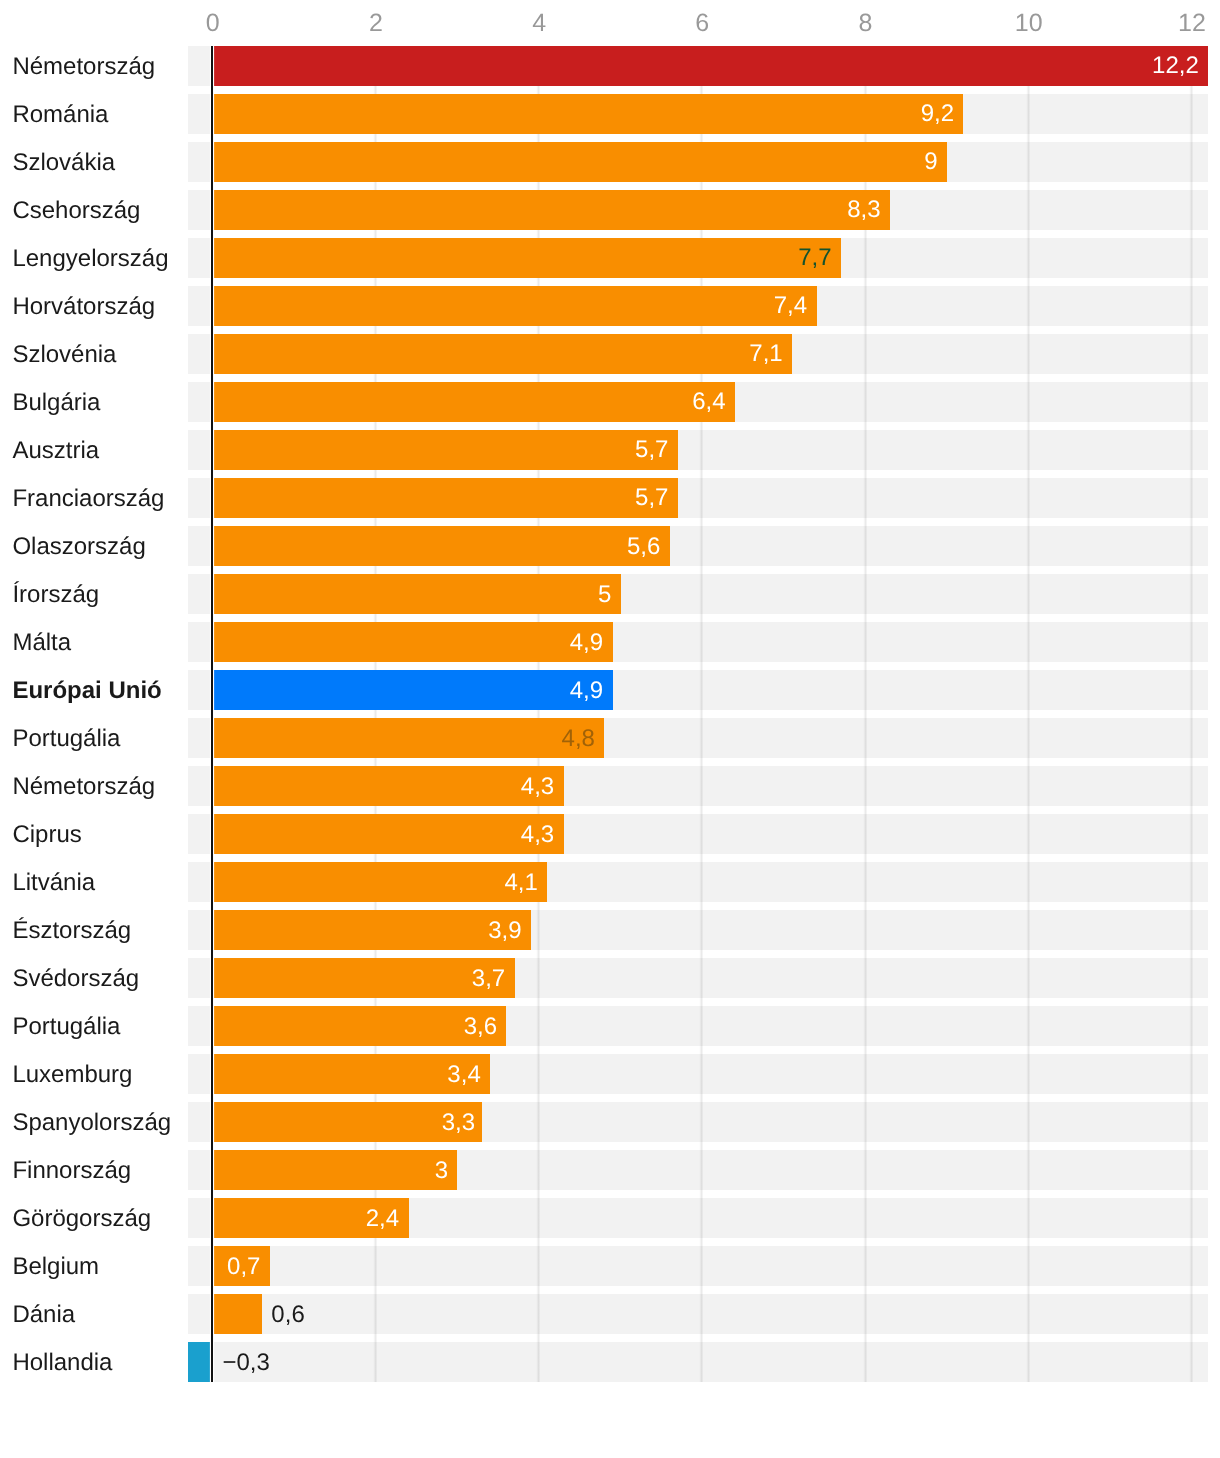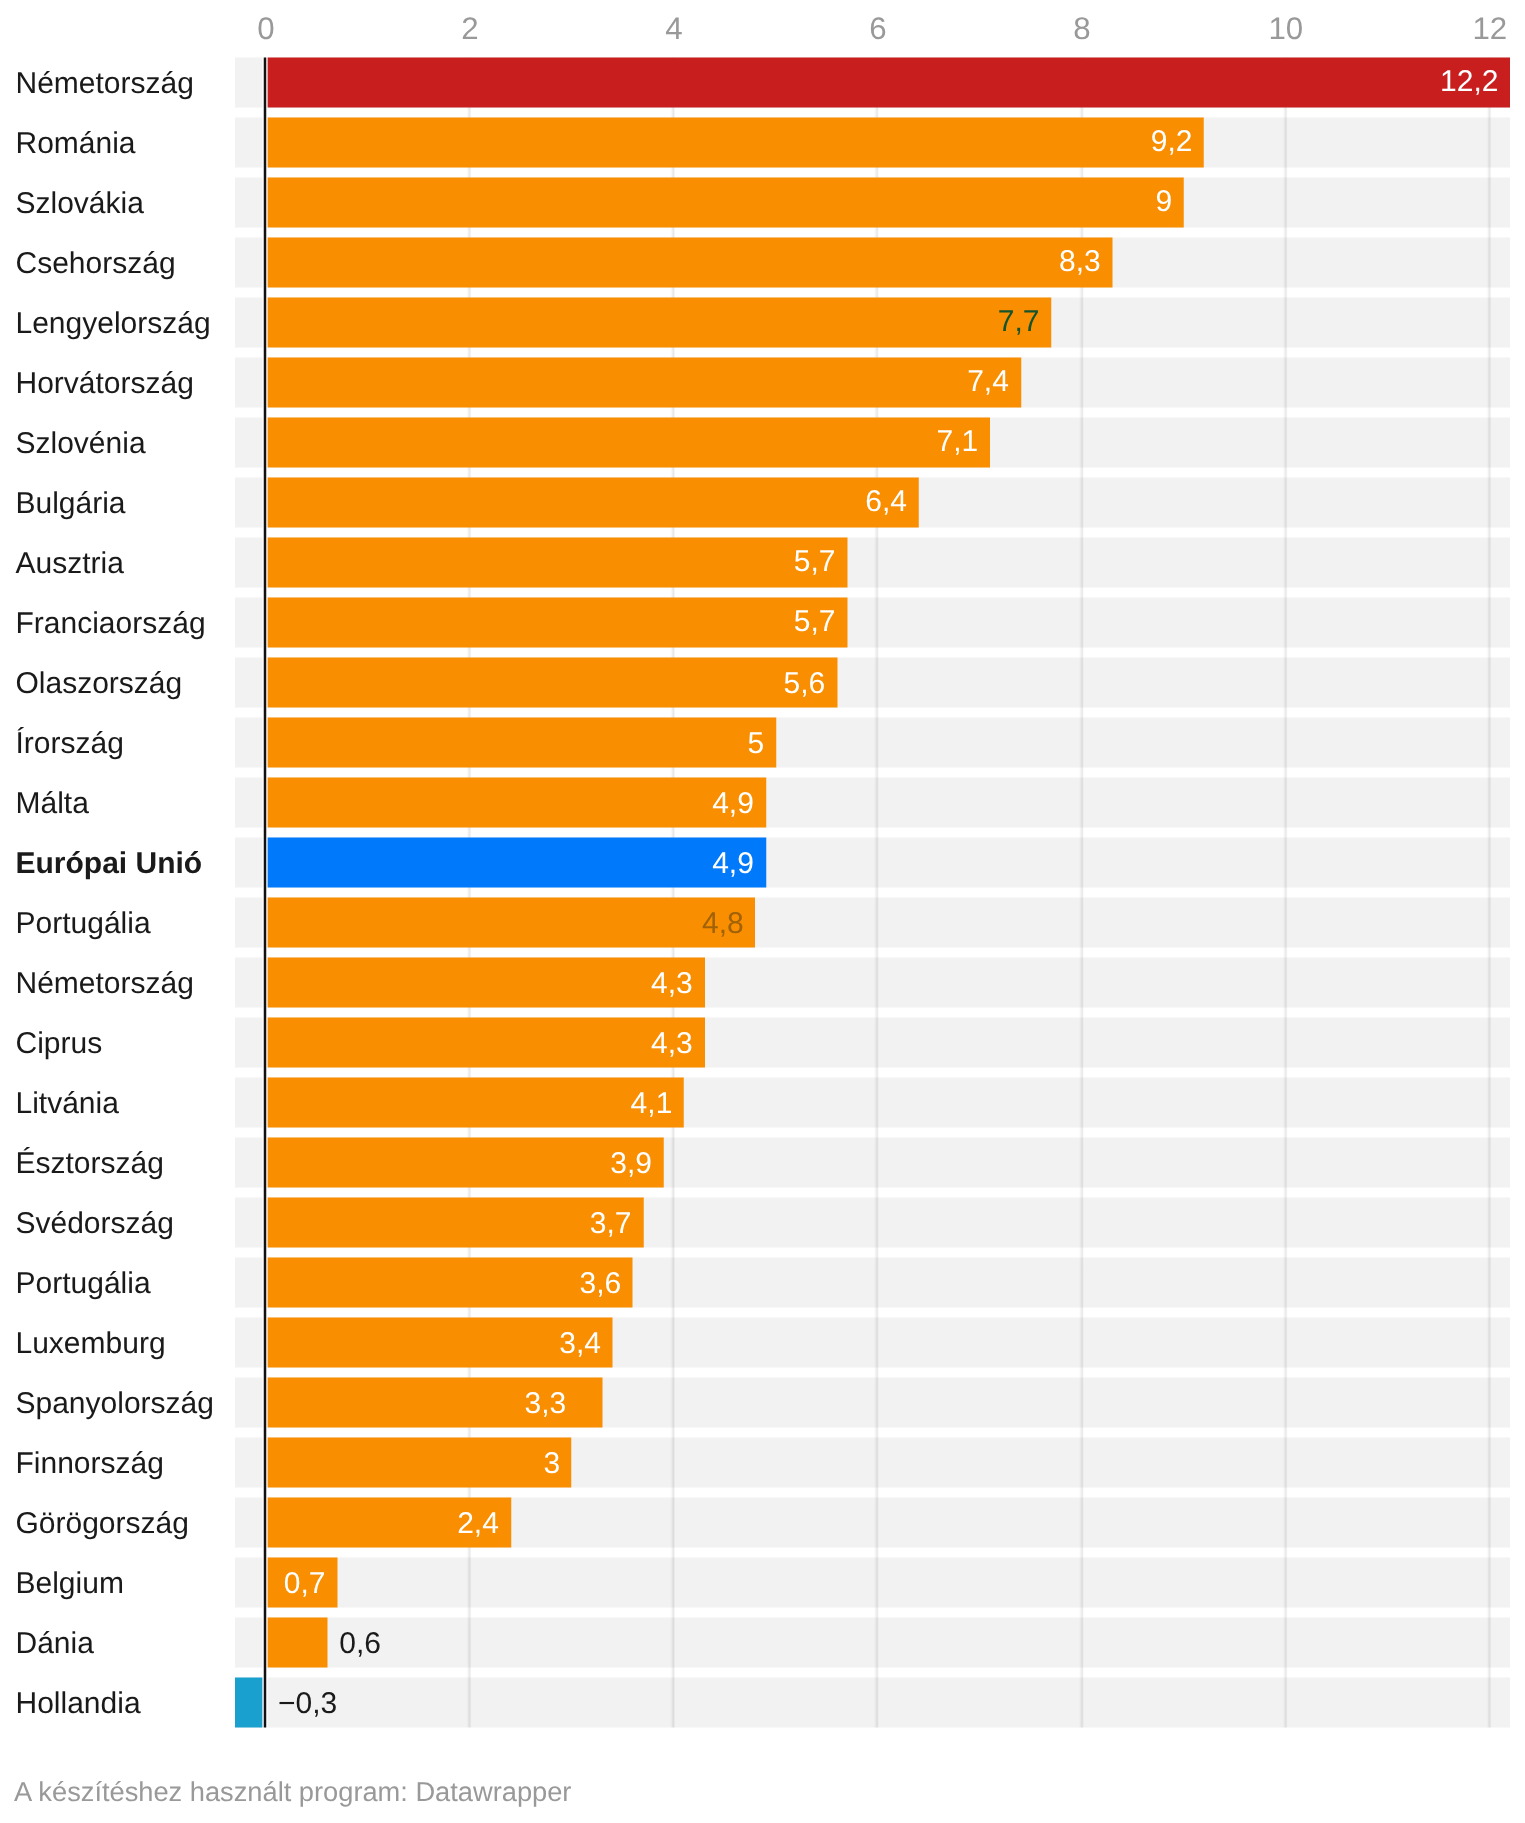--- a/index.html
+++ b/index.html
@@ -171,21 +171,21 @@
       <div class="row">
     <div class="band" style="left: 188.22px; top: 1054.12px; width: 1020px; height: 40px;"></div>
     <div class="bar" style="left: 212.7px; top: 1054.12px; width: 277.44px; height: 40px; background: rgb(249, 142, 0);"></div>
     <div class="row-label" style="left: 12.4px; top: 1074.92px; transform: translateY(-50%);">Luxemburg</div>
     <div class="val" style="top: 1074.72px; left: 480.74px; visibility: visible; transform: translate(-100%, -50%); color: rgb(255, 255, 255);">3,4</div>
   </div>
       <div class="row">
     <div class="band" style="left: 188.22px; top: 1102.14px; width: 1020px; height: 40px;"></div>
     <div class="bar" style="left: 212.7px; top: 1102.14px; width: 269.28px; height: 40px; background: rgb(249, 142, 0);"></div>
     <div class="row-label" style="left: 12.4px; top: 1122.94px; transform: translateY(-50%);">Spanyolország</div>
-    <div class="val" style="top: 1122.74px; left: 453px; visibility: visible; transform: translate(-100%, -50%); color: rgb(255, 255, 255);">3,3</div>
+    <div class="val" style="top: 1122.74px; left: 475px; visibility: visible; transform: translate(-100%, -50%); color: rgb(255, 255, 255);">3,3</div>
   </div>
       <div class="row">
     <div class="band" style="left: 188.22px; top: 1150.16px; width: 1020px; height: 40px;"></div>
     <div class="bar" style="left: 212.7px; top: 1150.16px; width: 244.8px; height: 40px; background: rgb(249, 142, 0);"></div>
     <div class="row-label" style="left: 12.4px; top: 1170.96px; transform: translateY(-50%);">Finnország</div>
     <div class="val" style="top: 1170.76px; left: 448.1px; visibility: visible; transform: translate(-100%, -50%); color: rgb(255, 255, 255);">3</div>
   </div>
       <div class="row">
     <div class="band" style="left: 188.22px; top: 1198.18px; width: 1020px; height: 40px;"></div>
     <div class="bar" style="left: 212.7px; top: 1198.18px; width: 195.84px; height: 40px; background: rgb(249, 142, 0);"></div>
@@ -205,14 +205,13 @@
     <div class="val" style="top: 1314.82px; left: 271.36px; visibility: visible; transform: translateY(-50%); color: rgb(26, 26, 26);">0,6</div>
   </div>
       <div class="row">
     <div class="band" style="left: 188.22px; top: 1342.24px; width: 1020px; height: 40px;"></div>
     <div class="bar" style="left: 188.22px; top: 1342.24px; width: 24.48px; height: 40px; background: rgb(26, 160, 206);"></div>
     <div class="row-label" style="left: 12.4px; top: 1363.04px; transform: translateY(-50%);">Hollandia</div>
     <div class="val" style="top: 1362.84px; left: 222.4px; visibility: visible; transform: translateY(-50%); color: rgb(26, 26, 26);">−0,3</div>
   </div>
     </div>
   <div class="zeroline" id="zeroline" style="left: 211.2px; top: 45.7px; height: 1336.54px;"></div>
-  <div class="footer" id="credit" style="left: 11.3px; top: 1434.4px; transform: translateY(-50%);">A készítéshez használt program: Datawrapper</div>
 </div>
 
 </body></html>

